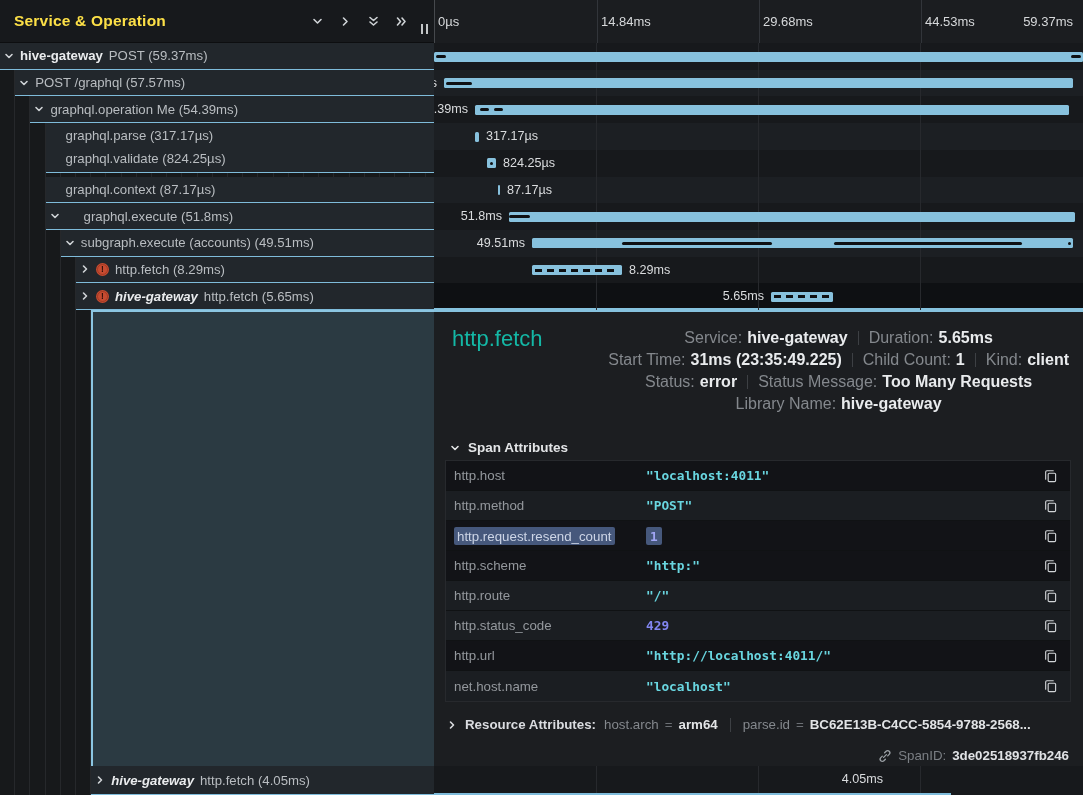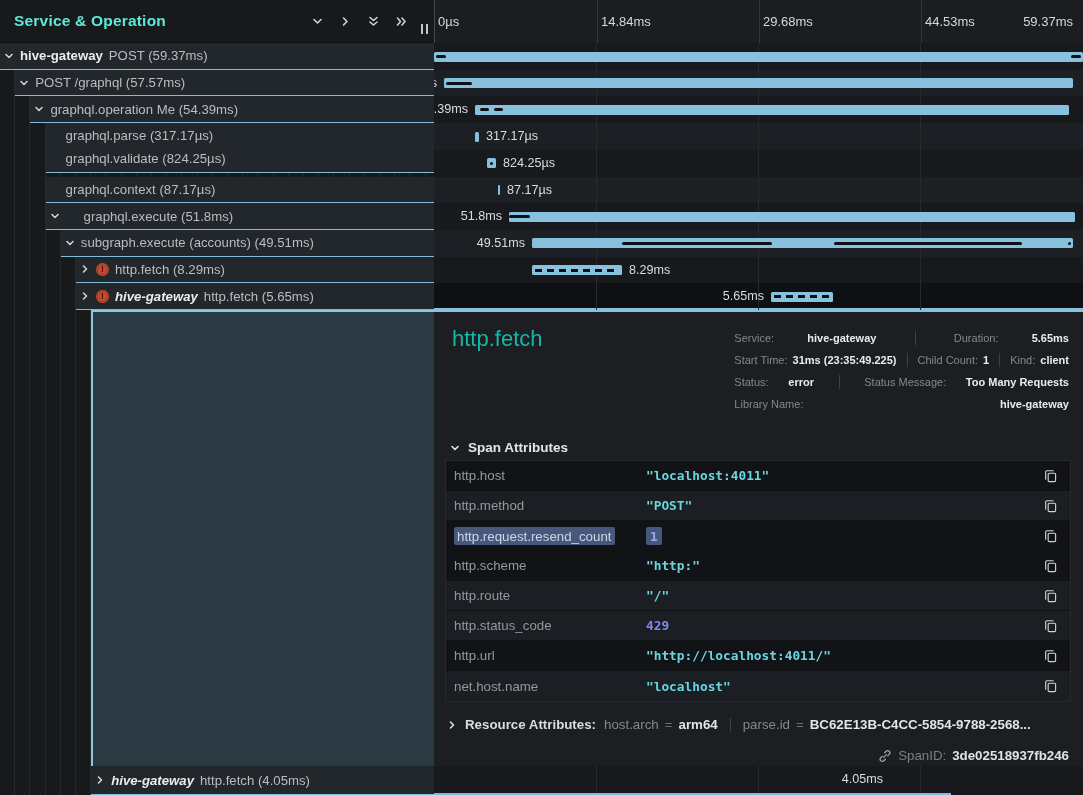--- a/index.html
+++ b/index.html
@@ -2,21 +2,21 @@
 <html><head>
 <meta charset="utf-8">
 <style>
   html,body{margin:0;padding:0;background:#101113;}
   #app{position:relative;width:1083px;height:795px;background:#17191c;overflow:hidden;
        font-family:"Liberation Sans",sans-serif;color:#c9ccce;}
   
   .left{position:absolute;left:0;top:0;width:434px;height:795px;background:#17191b;}
   .lheader{position:absolute;left:0;top:0;right:0;height:43px;background:#17191c;display:flex;
            align-items:center;padding:0 8px 0 14px;box-sizing:border-box;border-bottom:1px solid #0d0e10;}
-  .ltitle{font-size:15.5px;font-weight:700;color:#5eead4;flex:1;letter-spacing:.2px;}
+  .ltitle{font-size:15.5px;font-weight:700;color:#fde047;flex:1;letter-spacing:.2px;}
   .hicons{display:flex;gap:7px;margin-right:14px;}
   .hbtn{width:21px;height:21px;display:flex;align-items:center;justify-content:center;cursor:pointer;}
   .tree{position:absolute;left:0;top:43px;right:0;bottom:0;background-color:#17191b;
         background-image:repeating-linear-gradient(to right,transparent 0 14.2px,#26282b 14.2px 15.2px);}
   .tree-row{position:absolute;right:0;background:#22272c;border-bottom:1.5px solid #7fbcdb;
             display:flex;align-items:center;padding-left:4px;box-sizing:border-box;font-size:13.2px;
             gap:6px;white-space:nowrap;overflow:hidden;}
   .chev{flex:0 0 auto;}
   .chev-space{width:10px;flex:0 0 auto;}
   .svc{font-weight:700;color:#eaecee;}
@@ -45,21 +45,21 @@
   .bardash{position:absolute;left:3px;right:3px;top:3.5px;height:3px;display:block;
            background:repeating-linear-gradient(90deg,#0e1013 0 7px,transparent 7px 12px);}
   .bar-label{position:absolute;top:6px;font-size:12.6px;color:#dadcde;z-index:2;white-space:nowrap;}
   .wf-bottom{position:absolute;left:434px;top:766px;width:517px;height:29px;background:#17191c;
              border-bottom:2px solid #7fbcdb;box-sizing:border-box;overflow:hidden;}
   
   .details{position:absolute;left:434px;top:310px;width:649px;height:456px;background:#1c1e21;
            border-top:2px solid #86c2de;box-sizing:border-box;}
   .d-title{position:absolute;left:18px;top:14px;font-size:22px;color:#14b8a6;}
   .d-meta{position:absolute;right:14px;top:15px;}
-  .m-line{display:flex;justify-content:space-between;align-items:center;height:22px;font-size:11px;}
+  .m-line{display:flex;justify-content:center;align-items:center;height:22px;font-size:16px;}
   .m-k{color:#84888d;margin-right:5px;white-space:pre;}
   .m-v{color:#e9ebed;font-weight:700;white-space:pre;}
   .m-div{width:1px;height:14px;background:#3d4044;margin:0 10px;display:block;}
   .attrs-header{position:absolute;left:16px;top:128px;display:flex;align-items:center;gap:8px;
                 font-weight:700;font-size:13.5px;color:#e3e5e7;cursor:pointer;}
   .attrs-table{position:absolute;left:11px;right:12px;top:148px;border:1px solid #27292d;}
   .a-row{display:flex;align-items:center;height:30px;padding:0 13px 0 8px;box-sizing:border-box;
          border-bottom:1px solid #101214;}
   .a-row:last-child{border-bottom:none;}
   .a-odd{background:#121317;}

